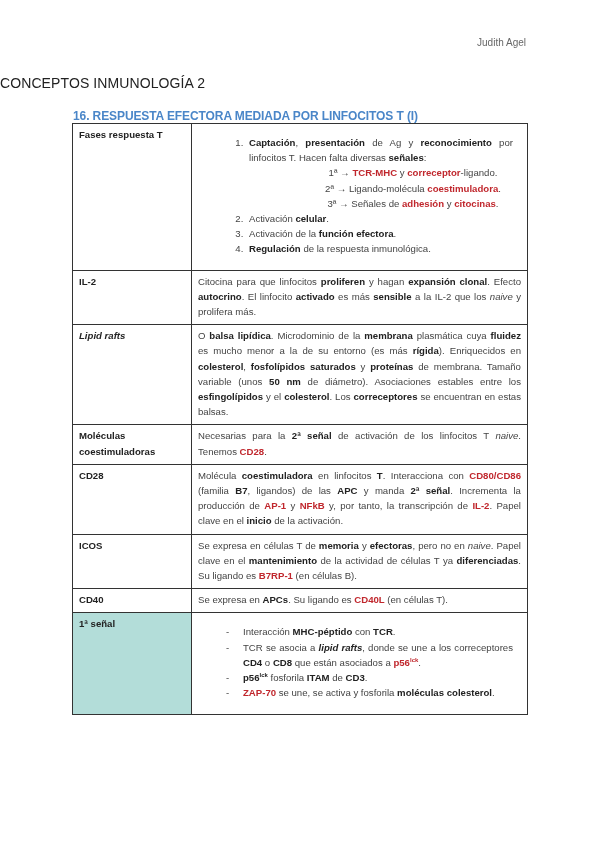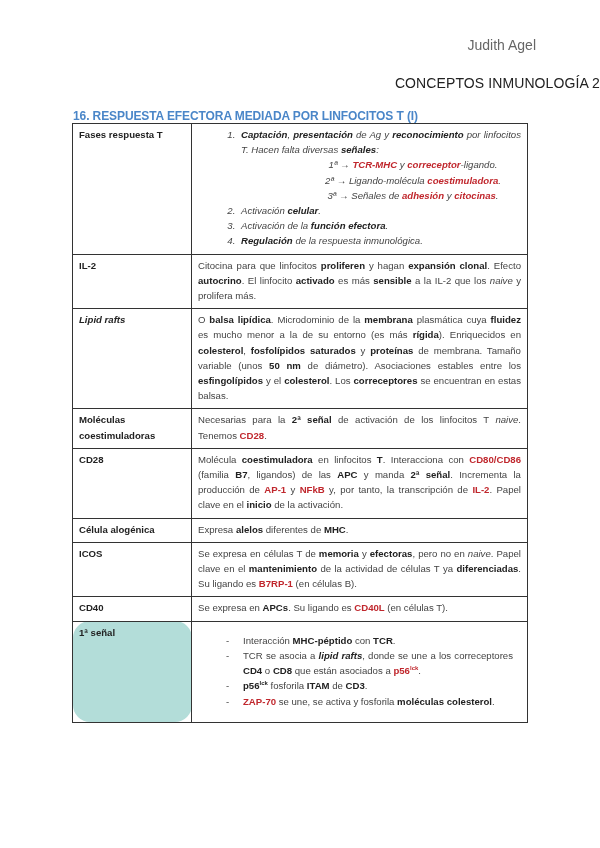--- a/index.html
+++ b/index.html
@@ -1,33 +1,33 @@
 <!DOCTYPE html>
 <html><head>
 <meta charset="utf-8">
 <style>
   html, body { margin: 0; padding: 0; background: #ffffff; }
   body { width: 600px; height: 848px; position: relative; overflow: hidden;
          font-family: "Liberation Sans", "DejaVu Sans", sans-serif; color: #3a3a3a; }
-  .author { position: absolute; top: 37px; right: 64px; font-size: 14px; color: #666; }
-  .title { position: absolute; top: 75px; left: 0; width: 600px; text-align: right;
+  .author { position: absolute; top: 37px; right: 74px; font-size: 10px; color: #666; }
+  .title { position: absolute; top: 75px; left: 0; width: 600px; text-align: left;
            font-size: 14px; color: #222; letter-spacing: 0.1px; }
   .section { position: absolute; top: 109px; left: 73px; font-size: 12px; font-weight: bold;
              color: #4a86c8; letter-spacing: -0.1px; }
   table.concepts { position: absolute; top: 123px; left: 72px; width: 456px;
                    border-collapse: collapse; font-size: 9.6px; line-height: 15.2px; }
   table.concepts td { border: 1.4px solid #333; vertical-align: top; padding: 3px 6px 5px 6px; }
   td.term { width: 106px; font-weight: bold; color: #222; margin-top: 24px; }
   td.term.italic { font-style: italic; }
-  td.term.teal { background: #b3ddd9; border-radius: 17px; }
+  td.term.teal { background: #b3ddd9; }
   td.def { text-align: justify; color: #444; }
   b { color: #222; }
   .red { color: #c0272d; font-weight: bold; }
   i { font-style: italic; }
-  ol.phases { margin: 0; padding-left: 40px; font-style: italic; }
+  ol.phases { margin: 8px; padding-left: 40px; }
   ol.phases li { padding-left: 3px; }
   .sub { padding-left: 64px; text-align: center; }
   ul.dash { margin: 8px; padding-left: 20px; list-style: none; }
   ul.dash li { position: relative; padding-left: 17px; }
   ul.dash li::before { content: "-"; position: absolute; left: 0; color: #444; }
   sup { font-size: 6px; line-height: 0; }
 </style>
 </head>
 <body>
 
@@ -67,24 +67,20 @@
   <tr>
     <td class="term">Moléculas coestimuladoras</td>
     <td class="def"><span>Necesarias para la </span><b>2ª señal</b><span> de activación de los linfocitos T </span><i>naive</i><span>. Tenemos </span><span class="red">CD28</span><span>.</span></td>
   </tr>
 
   <tr>
     <td class="term">CD28</td>
     <td class="def"><span>Molécula </span><b>coestimuladora</b><span> en linfocitos </span><b>T</b><span>. Interacciona con </span><span class="red">CD80/CD86</span><span> (familia </span><b>B7</b><span>, ligandos) de las </span><b>APC</b><span> y manda </span><b>2ª señal</b><span>. Incrementa la producción de </span><span class="red">AP-1</span><span> y </span><span class="red">NFkB</span><span> y, por tanto, la transcripción de </span><span class="red">IL-2</span><span>. Papel clave en el </span><b>inicio</b><span> de la activación.</span></td>
   </tr>
 
-  <tr>
-    <td class="term">Célula alogénica</td>
-    <td class="def"><span>Expresa </span><b>alelos</b><span> diferentes de </span><b>MHC</b><span>.</span></td>
-  </tr>
 
   <tr>
     <td class="term">ICOS</td>
     <td class="def"><span>Se expresa en células T de </span><b>memoria</b><span> y </span><b>efectoras</b><span>, pero no en </span><i>naive</i><span>. Papel clave en el </span><b>mantenimiento</b><span> de la actividad de células T ya </span><b>diferenciadas</b><span>. Su ligando es </span><span class="red">B7RP-1</span><span> (en células B).</span></td>
   </tr>
 
   <tr>
     <td class="term">CD40</td>
     <td class="def"><span>Se expresa en </span><b>APCs</b><span>. Su ligando es </span><span class="red">CD40L</span><span> (en células T).</span></td>
   </tr>

